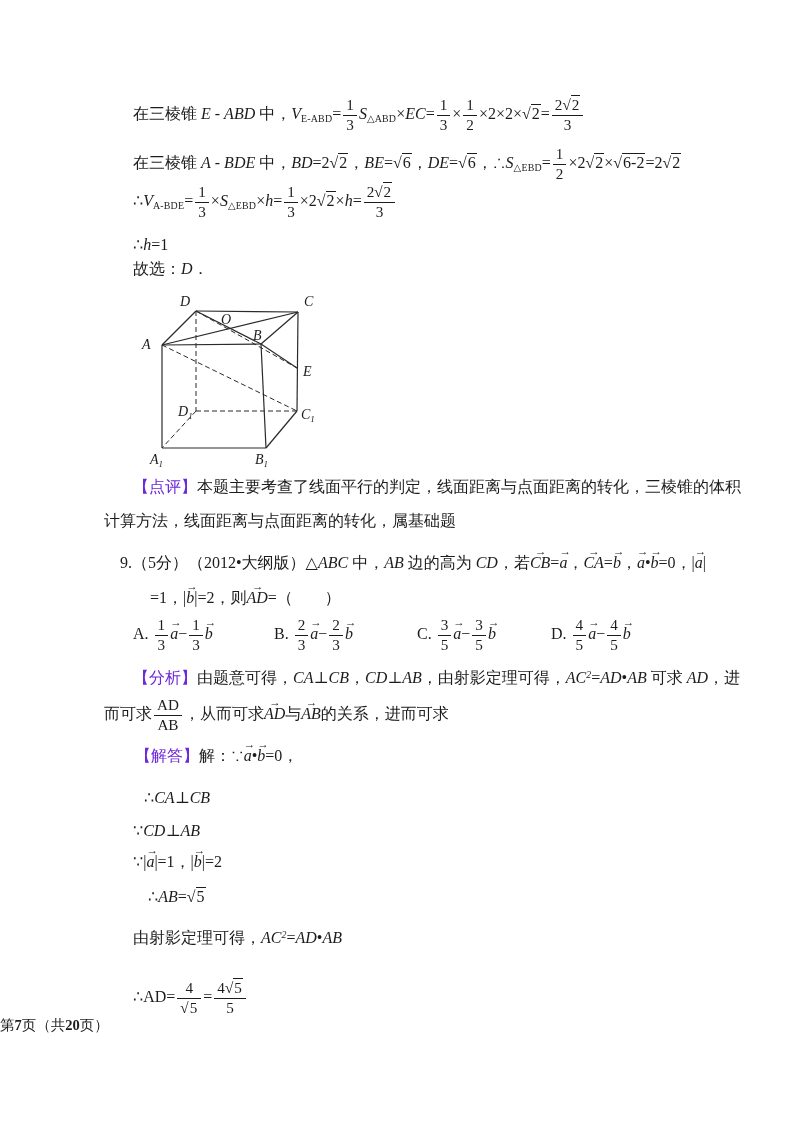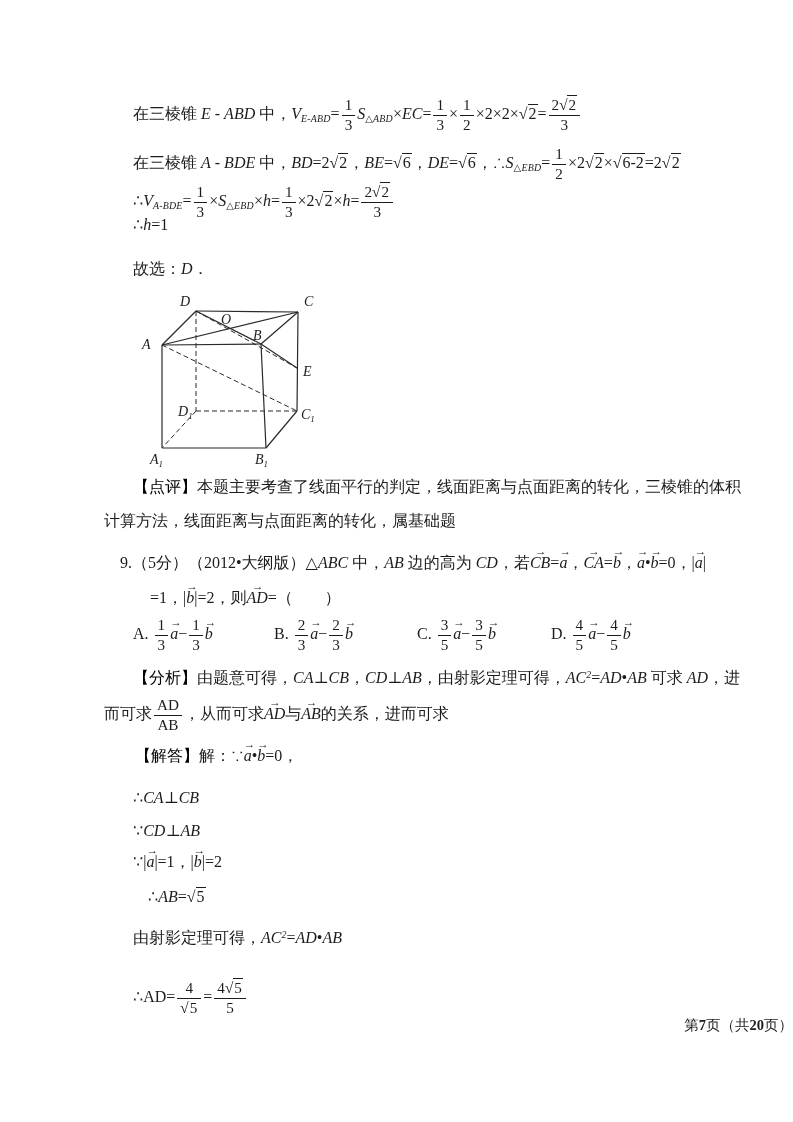--- a/index.html
+++ b/index.html
@@ -3,46 +3,46 @@
 <meta charset="utf-8">
 <style>
   html,body{margin:0;padding:0;}
   body{
     width:793px;height:1122px;background:#ffffff;position:relative;
     font-family:"Liberation Serif","DejaVu Serif",serif;
     color:#1c1c1c;overflow:hidden;
   }
   .line{position:absolute;font-size:16px;white-space:nowrap;line-height:1.25;}
   .math i{font-style:italic;}
-  .blab{color:#000000;}
-  sub{font-size:0.62em;font-style:italic;vertical-align:-0.35em;letter-spacing:0.02em;}
+  .blab{color:#6d28d9;}
+  sub{font-size:0.62em;vertical-align:-0.35em;letter-spacing:0.02em;}
   sup{font-size:0.62em;vertical-align:0.55em;font-style:italic;}
   .frac{display:inline-block;vertical-align:middle;text-align:center;margin:0 2px;font-size:0.95em;line-height:1.1;}
   .frac .num{display:block;border-bottom:1.3px solid currentColor;padding:0 3px 1px;}
   .frac .den{display:block;padding:1px 3px 0;}
   .rt{display:inline;white-space:nowrap;}
   .rs{font-style:normal;}
   .rb{border-top:1.3px solid currentColor;padding:0 1px;}
   .vec{display:inline-block;position:relative;font-style:italic;}
   .vec::after{
     content:"\2192";position:absolute;left:0;right:0;top:-0.80em;
     text-align:center;font-size:0.72em;font-style:normal;letter-spacing:-1px;
   }
-  .footer{position:absolute;left:0;right:0;text-align:right;font-size:14.5px;}
+  .footer{position:absolute;left:0;right:0;text-align:left;font-size:14.5px;}
   svg text{font-family:"Liberation Serif","DejaVu Serif",serif;font-style:italic;font-size:14px;fill:#1c1c1c;}
 </style>
 </head>
 <body>
 
 <div>
 
   <div class="line math" style="top:97px;left:133px">在三棱锥 <i>E</i> - <i>ABD</i> 中，<i>V</i><sub>E-ABD</sub>=<span class="frac"><span class="num">1</span><span class="den">3</span></span><i>S</i><sub>△ABD</sub>×<i>EC</i>=<span class="frac"><span class="num">1</span><span class="den">3</span></span>×<span class="frac"><span class="num">1</span><span class="den">2</span></span>×2×2×<span class="rt"><span class="rs">√</span><span class="rb">2</span></span>=<span class="frac"><span class="num">2<span class="rt"><span class="rs">√</span><span class="rb">2</span></span></span><span class="den">3</span></span></div>
   <div class="line math" style="top:146px;left:133px">在三棱锥 <i>A</i> - <i>BDE</i> 中，<i>BD</i>=2<span class="rt"><span class="rs">√</span><span class="rb">2</span></span>，<i>BE</i>=<span class="rt"><span class="rs">√</span><span class="rb">6</span></span>，<i>DE</i>=<span class="rt"><span class="rs">√</span><span class="rb">6</span></span>，∴<i>S</i><sub>△EBD</sub>=<span class="frac"><span class="num">1</span><span class="den">2</span></span>×2<span class="rt"><span class="rs">√</span><span class="rb">2</span></span>×<span class="rt"><span class="rs">√</span><span class="rb">6-2</span></span>=2<span class="rt"><span class="rs">√</span><span class="rb">2</span></span></div>
   <div class="line math" style="top:184px;left:133px">∴<i>V</i><sub>A-BDE</sub>=<span class="frac"><span class="num">1</span><span class="den">3</span></span>×<i>S</i><sub>△EBD</sub>×<i>h</i>=<span class="frac"><span class="num">1</span><span class="den">3</span></span>×2<span class="rt"><span class="rs">√</span><span class="rb">2</span></span>×<i>h</i>=<span class="frac"><span class="num">2<span class="rt"><span class="rs">√</span><span class="rb">2</span></span></span><span class="den">3</span></span></div>
-  <div class="line math" style="top:215px;left:133px">∴<i>h</i>=1</div>
+  <div class="line math" style="top:235px;left:133px">∴<i>h</i>=1</div>
   <div class="line math" style="top:259px;left:133px">故选：<i>D</i>．</div>
 
   <svg style="position:absolute;left:140px;top:288px" width="215" height="186" viewBox="0 0 215 186">
       <line x1="22" y1="57" x2="121" y2="56" stroke="#2a2a2a" stroke-width="1.2"></line>
       <line x1="121" y1="56" x2="158" y2="24" stroke="#2a2a2a" stroke-width="1.2"></line>
       <line x1="158" y1="24" x2="56" y2="23" stroke="#2a2a2a" stroke-width="1.2"></line>
       <line x1="56" y1="23" x2="22" y2="57" stroke="#2a2a2a" stroke-width="1.2"></line>
       <line x1="22" y1="57" x2="22" y2="160" stroke="#2a2a2a" stroke-width="1.2"></line>
       <line x1="121" y1="56" x2="126" y2="160" stroke="#2a2a2a" stroke-width="1.2"></line>
       <line x1="158" y1="24" x2="157" y2="123" stroke="#2a2a2a" stroke-width="1.2"></line>
@@ -76,21 +76,21 @@
 
   <div class="line" style="top:617px;left:133px"><span>A.</span>&nbsp;<span class="math"><span class="frac"><span class="num">1</span><span class="den">3</span></span><span class="vec">a</span>−<span class="frac"><span class="num">1</span><span class="den">3</span></span><span class="vec">b</span></span></div>
   <div class="line" style="top:617px;left:274px"><span>B.</span>&nbsp;<span class="math"><span class="frac"><span class="num">2</span><span class="den">3</span></span><span class="vec">a</span>−<span class="frac"><span class="num">2</span><span class="den">3</span></span><span class="vec">b</span></span></div>
   <div class="line" style="top:617px;left:417px"><span>C.</span>&nbsp;<span class="math"><span class="frac"><span class="num">3</span><span class="den">5</span></span><span class="vec">a</span>−<span class="frac"><span class="num">3</span><span class="den">5</span></span><span class="vec">b</span></span></div>
   <div class="line" style="top:617px;left:551px"><span>D.</span>&nbsp;<span class="math"><span class="frac"><span class="num">4</span><span class="den">5</span></span><span class="vec">a</span>−<span class="frac"><span class="num">4</span><span class="den">5</span></span><span class="vec">b</span></span></div>
 
   <div class="line" style="top:668px;left:133px"><span class="blab">【分析】</span><span class="math">由题意可得，<i>CA</i>⊥<i>CB</i>，<i>CD</i>⊥<i>AB</i>，由射影定理可得，<i>AC</i><sup>2</sup>=<i>AD</i>•<i>AB</i> 可求 <i>AD</i>，进</span></div>
   <div class="line math" style="top:697px;left:104px">而可求<span class="frac"><span class="num">AD</span><span class="den">AB</span></span>，从而可求<span class="vec">AD</span>与<span class="vec">AB</span>的关系，进而可求</div>
 
   <div class="line" style="top:746px;left:135px"><span class="blab">【解答】</span><span class="math">解：∵<span class="vec">a</span>•<span class="vec">b</span>=0，</span></div>
-  <div class="line math" style="top:788px;left:133px">∴<i>CA</i>⊥<i>CB</i></div>
+  <div class="line math" style="top:788px;left:144px">∴<i>CA</i>⊥<i>CB</i></div>
   <div class="line math" style="top:821px;left:133px">∵<i>CD</i>⊥<i>AB</i></div>
   <div class="line math" style="top:852px;left:133px">∵|<span class="vec">a</span>|=1，|<span class="vec">b</span>|=2</div>
   <div class="line math" style="top:887px;left:148px">∴<i>AB</i>=<span class="rt"><span class="rs">√</span><span class="rb">5</span></span></div>
   <div class="line math" style="top:928px;left:133px">由射影定理可得，<i>AC</i><sup>2</sup>=<i>AD</i>•<i>AB</i></div>
   <div class="line math" style="top:980px;left:133px">∴AD=<span class="frac"><span class="num">4</span><span class="den"><span class="rt"><span class="rs">√</span><span class="rb">5</span></span></span></span>=<span class="frac"><span class="num">4<span class="rt"><span class="rs">√</span><span class="rb">5</span></span></span><span class="den">5</span></span></div>
 
   <div class="footer math" style="top:1016px">第<b>7</b>页（共<b>20</b>页）</div>
 
 </div>
 

